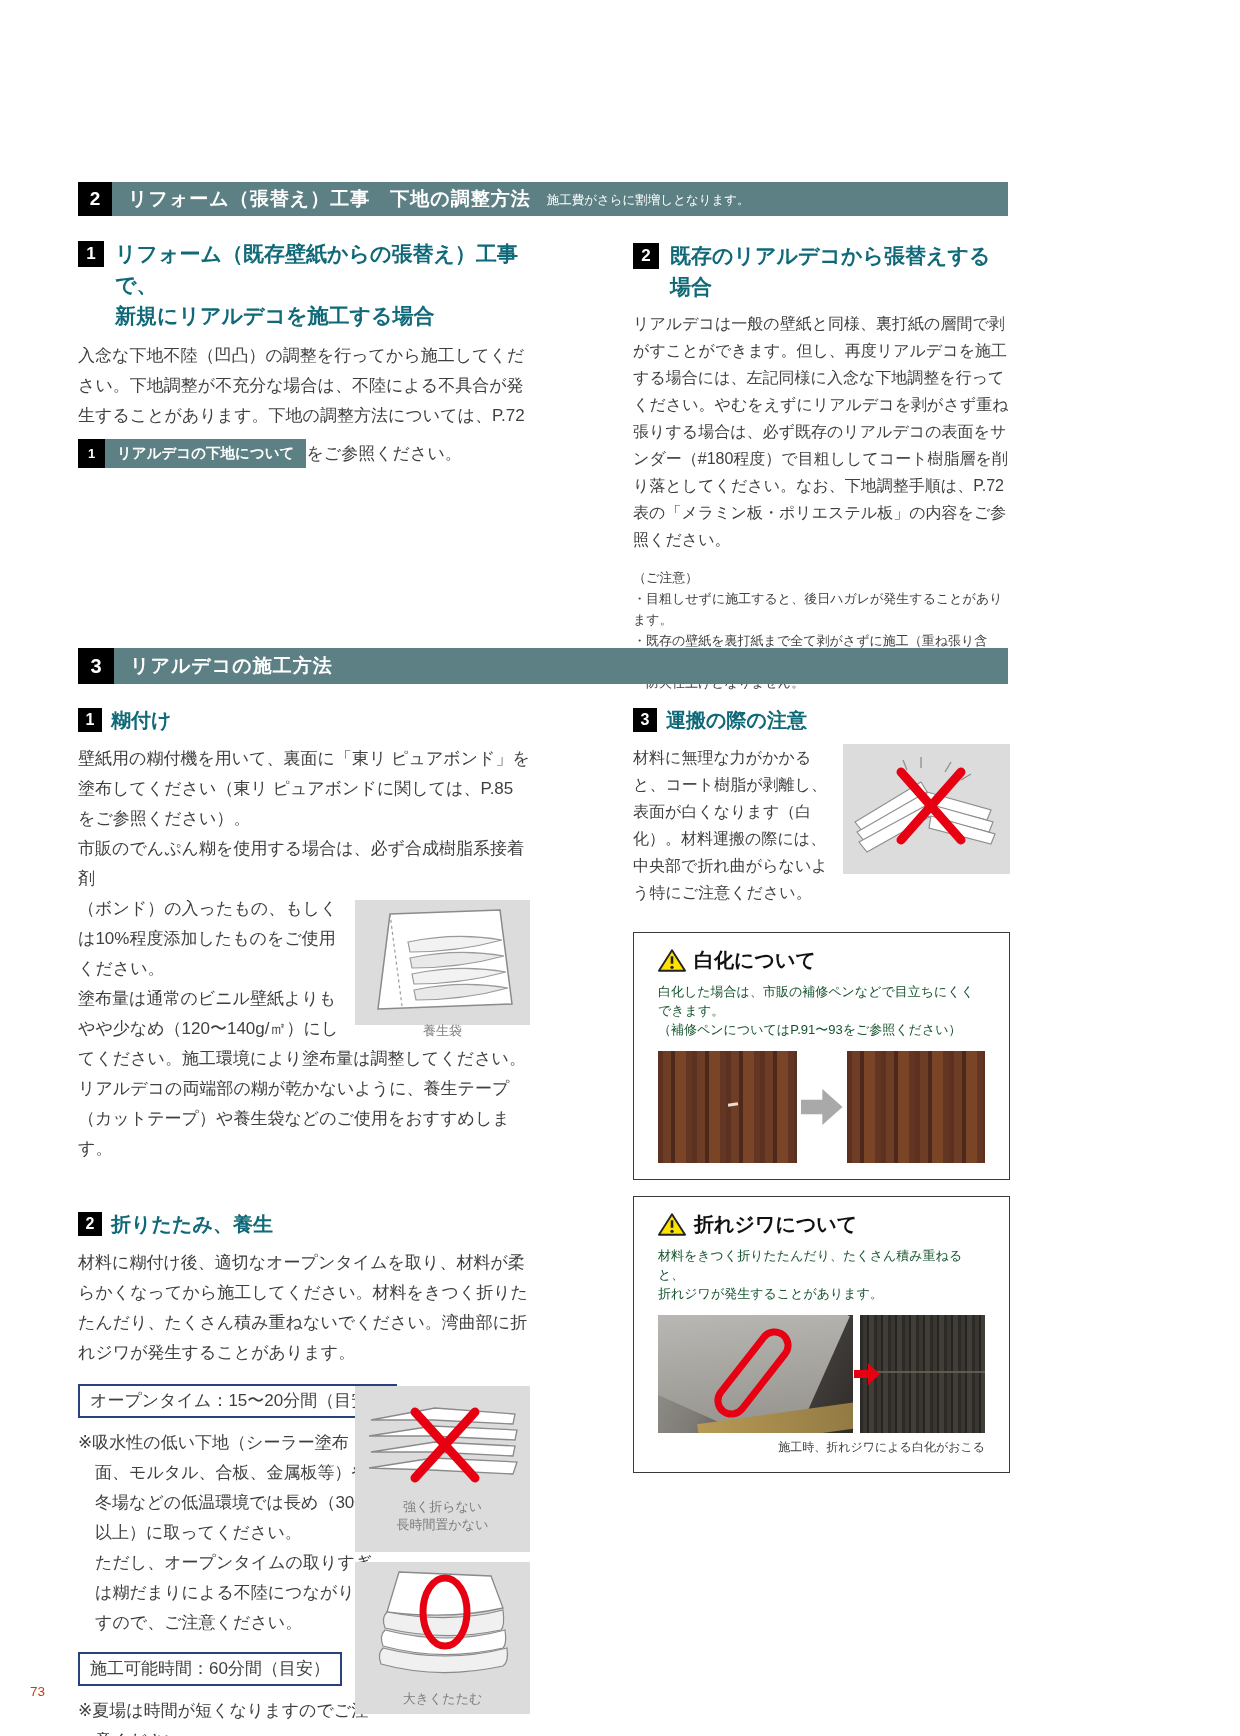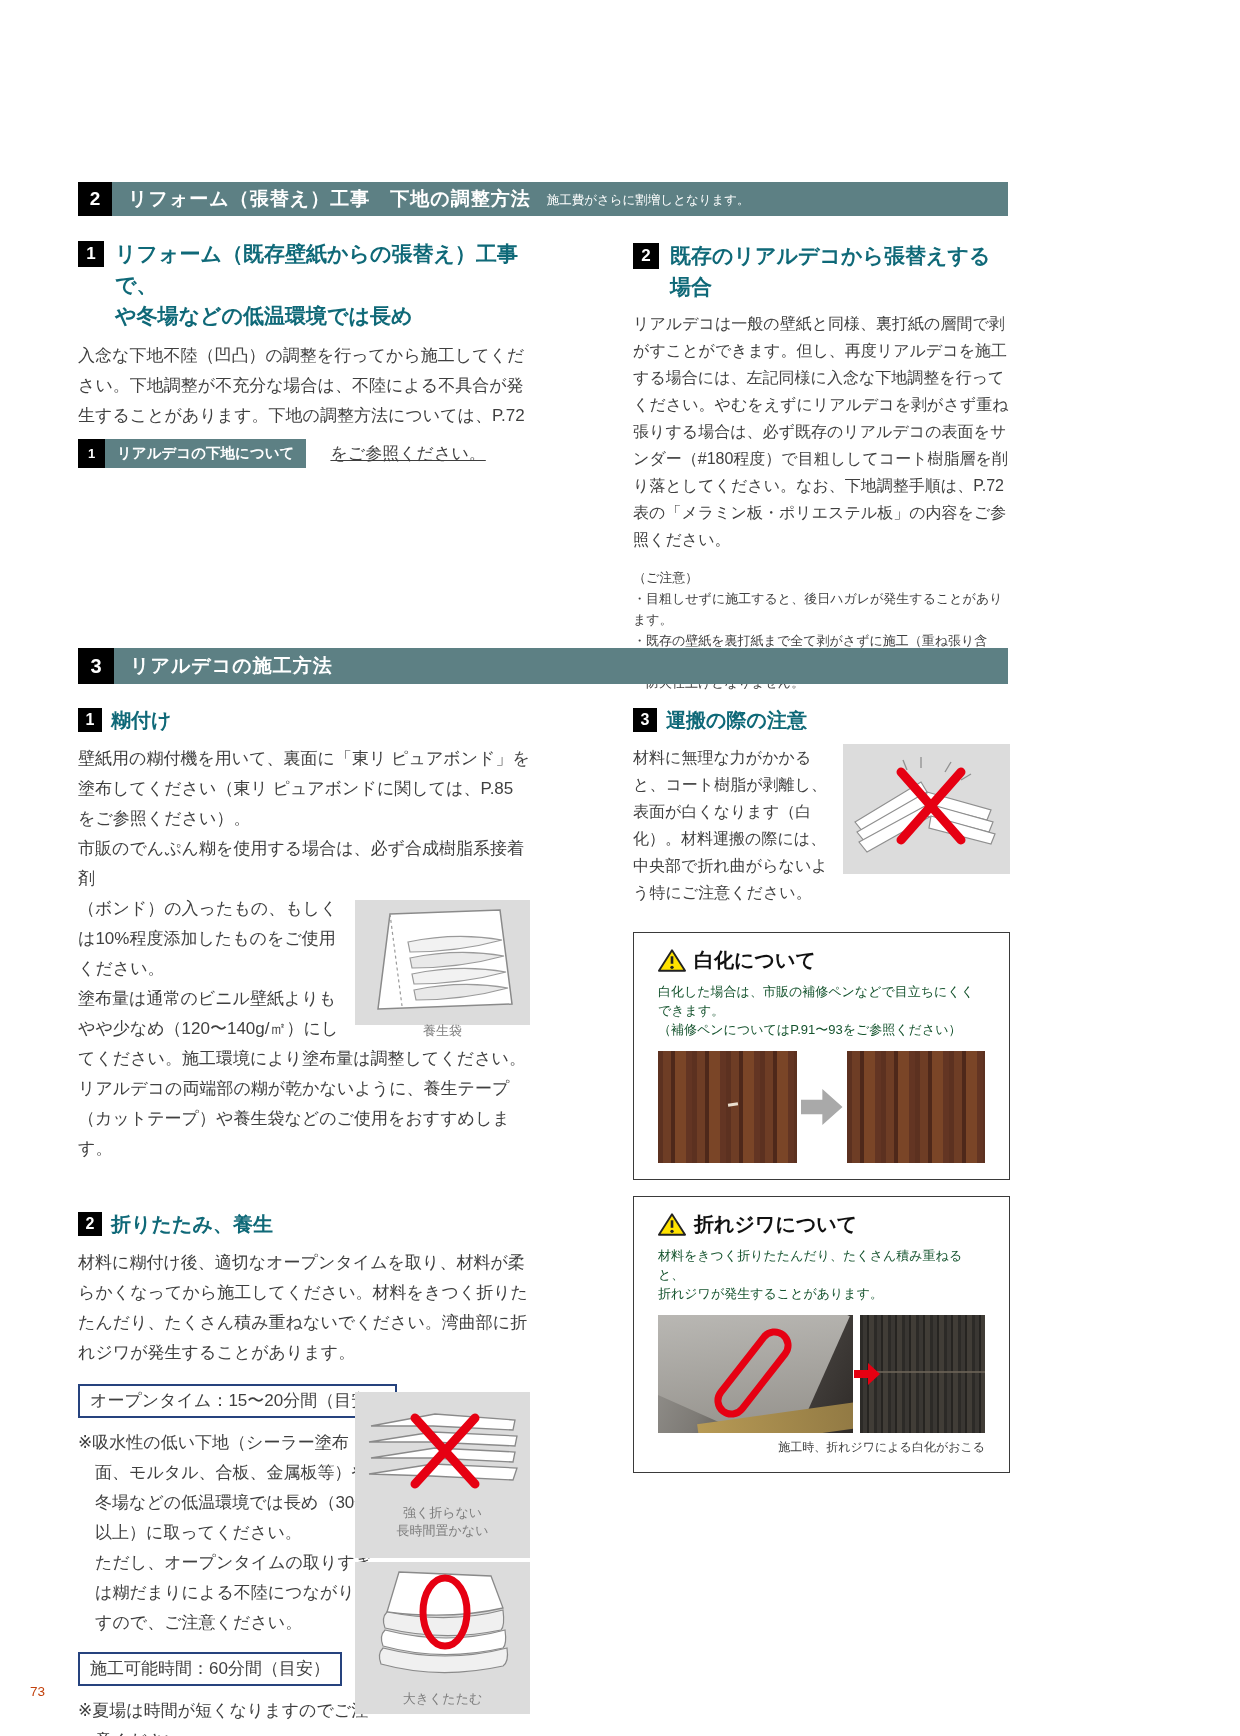--- a/index.html
+++ b/index.html
@@ -36,21 +36,21 @@
   
   .body-lg { font-size:17px; line-height:30px; color:#3f3f3f; margin-top:10px; }
   .body-md { font-size:16px; line-height:27px; color:#3f3f3f; margin-top:8px; }
   .note-block { margin-top:14px; font-size:13px; line-height:21px; color:#3f3f3f; }
 
   
   .ref-row { margin-top:8px; display:flex; align-items:center; font-size:17px; }
   .ref-box { display:inline-flex; align-items:stretch; background:#5d8084; cursor:pointer; }
   .ref-box .mini { width:27px; background:#000; color:#fff; font-size:13px; font-weight:bold; display:flex; align-items:center; justify-content:center; }
   .ref-box .lbl { color:#fff; font-size:14.5px; padding:5px 12px;font-weight:bold; }
-  .ref-suffix { margin-left:24px;text-decoration:underline; }
+  .ref-suffix { margin-left:0; }
 
   
   .gray-img { background:#dcdcdc; text-align:center; box-sizing:border-box; }
   .img-cap { font-size:13px; color:#7d7d7d; line-height:18px; }
 
   .yojo { float:right; width:175px; height:125px; margin:6px 0 10px 14px; padding-top:8px; }
 
   .carry-row { display:flex; margin-top:10px; }
   .carry-text { width:202px; }
   .carry-img { width:167px; height:130px; margin-left:8px; position:relative; padding-top:8px; }
@@ -82,42 +82,42 @@
   .crease-cap { text-align:right; font-size:12px; color:#3f3f3f; margin-top:6px; }
 
   
   .fold-head { margin-top:46px; }
   .fold-bottom { position:relative; margin-top:16px; height:352px; }
   .time-box { display:inline-block; border:2px solid #26437e; font-size:17px; padding:3px 10px 4px; color:#3f3f3f; background:#fff; }
   .fold-note { width:278px; margin-top:10px; font-size:17px; line-height:30px; }
   .hang { text-indent:-17px; padding-left:17px; }
   .indent1 { padding-left:17px; }
   .worktime { margin-top:14px; }
-  .imgbox-1 { position:absolute; left:277px; top:8px;  width:175px; height:166px; padding-top:12px; }
+  .imgbox-1 { position:absolute; left:277px; top:2px;  width:175px; height:166px; padding-top:12px; }
   .imgbox-2 { position:absolute; left:277px; top:178px; width:175px; height:152px; padding-top:6px; }
 
   .pagenum { position:absolute; left:30px; top:1684px; font-size:13.5px; color:#c2410c; }
 </style>
 </head>
 <body>
 
 <div class="page">
 
   <div class="sec-bar bar2">
     <div class="numbox">2</div>
     <div class="bar-title">リフォーム（張替え）工事　下地の調整方法</div>
     <div class="bar-note">施工費がさらに割増しとなります。</div>
   </div>
 
   <div class="col-a">
     <div class="h2row">
       <div class="numsq">1</div>
       <div class="h2text">
         <div>リフォーム（既存壁紙からの張替え）工事で、</div>
-        <div>や冬場などの低温環境では長め</div>
+        <div>新規にリアルデコを施工する場合</div>
       </div>
     </div>
     <div class="body-lg">入念な下地不陸（凹凸）の調整を行ってから施工してください。下地調整が不充分な場合は、不陸による不具合が発生することがあります。下地の調整方法については、P.72</div>
     <div class="ref-row">
       <div class="ref-box">
         <div class="mini">1</div>
         <div class="lbl">リアルデコの下地について</div>
       </div>
       <span class="ref-suffix">をご参照ください。</span>
     </div>

